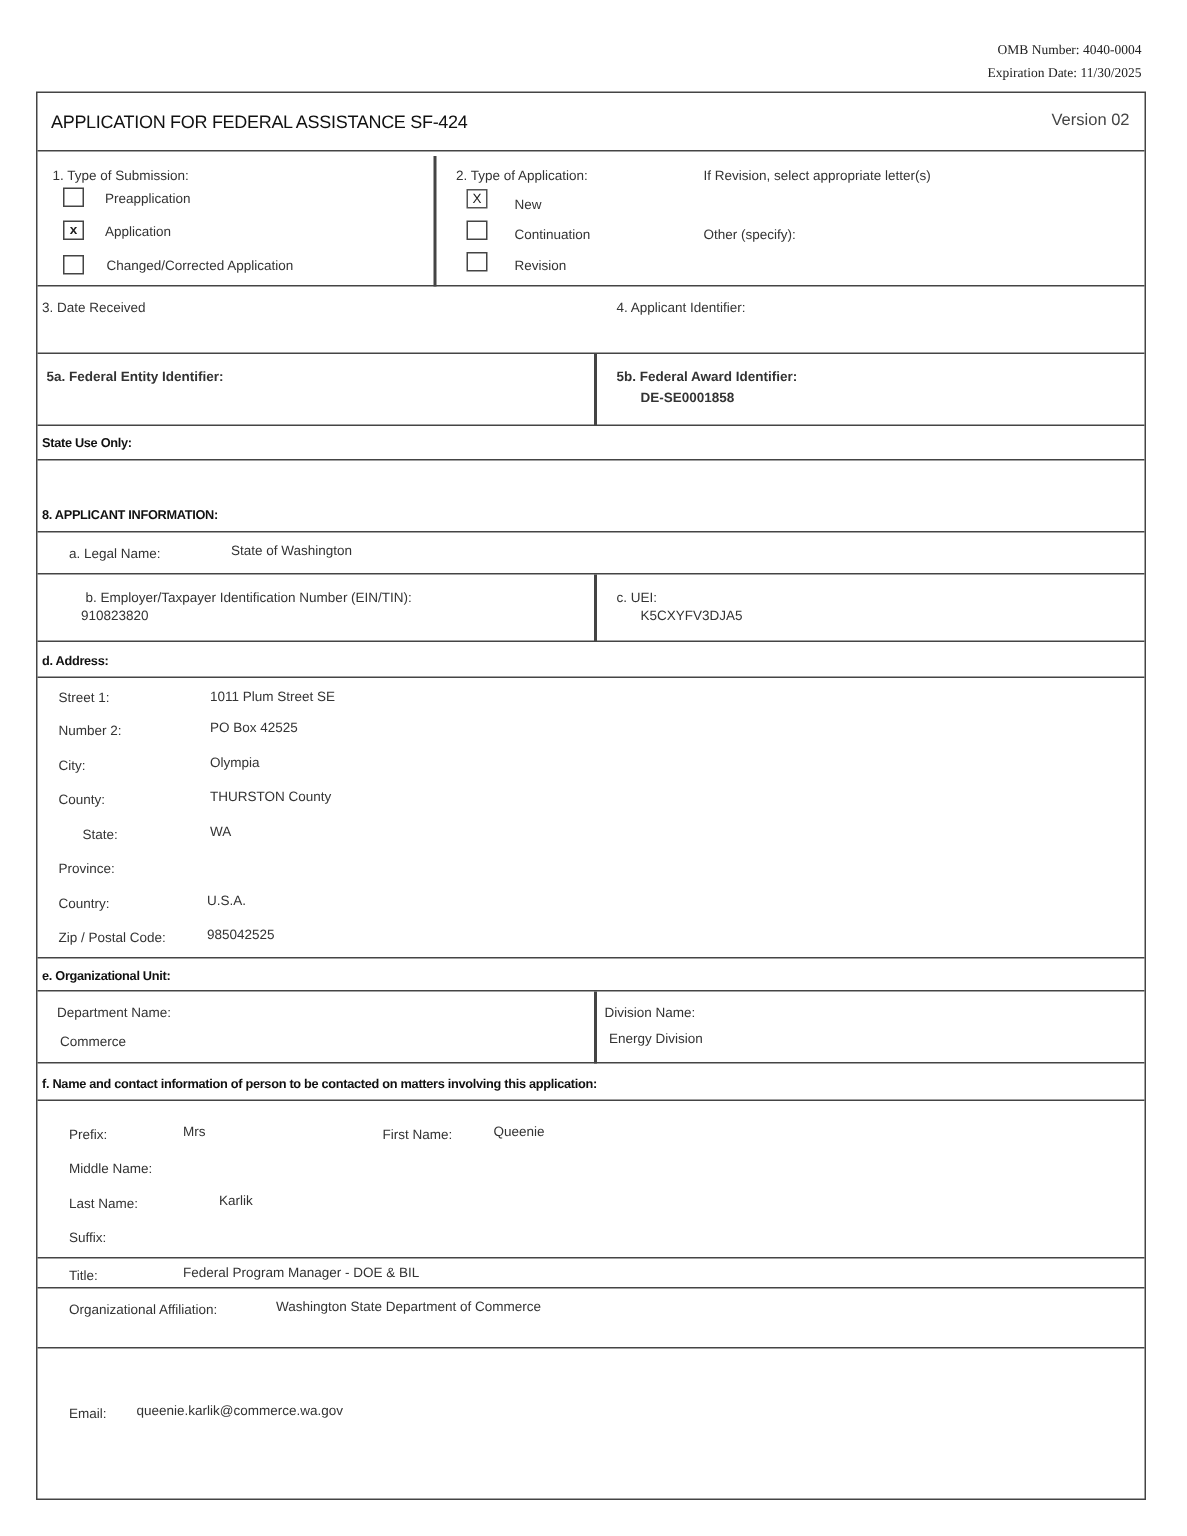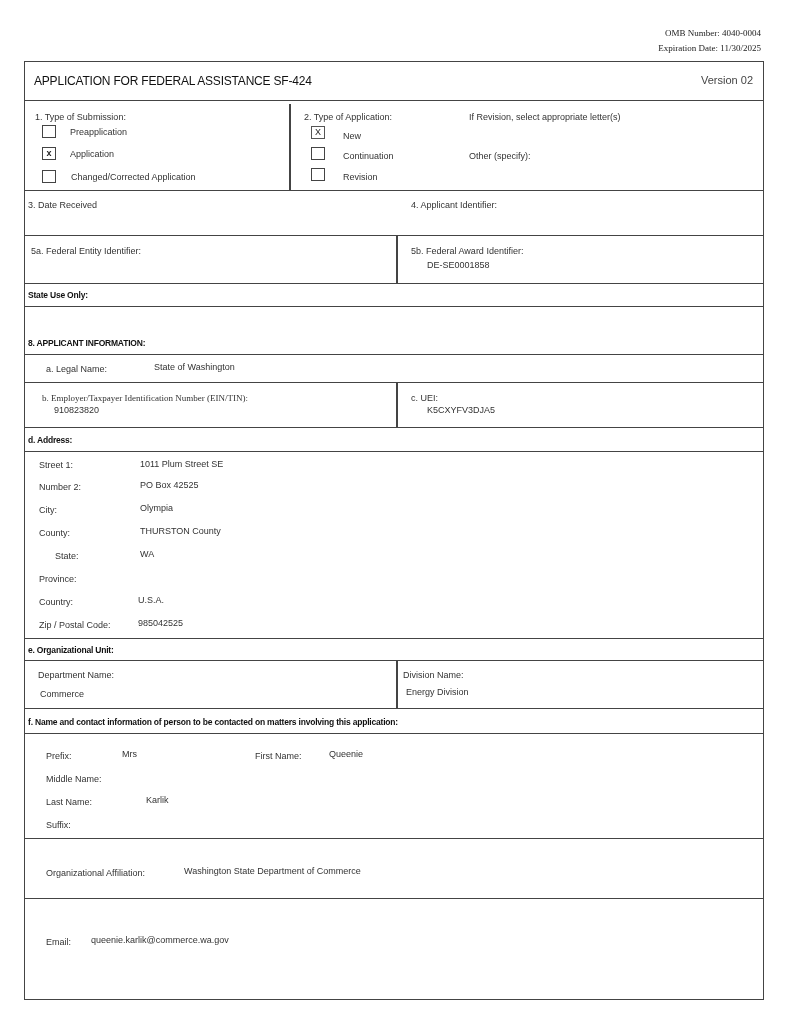--- a/index.html
+++ b/index.html
@@ -55,21 +55,21 @@
 
     <span class="t" style="left:444px; top:11px;">If Revision, select appropriate letter(s)</span>
     <span class="t" style="left:444px; top:50px;">Other (specify):</span>
   </div>
 
   <div class="row" style="top:129px; height:45px;">
     <span class="t" style="left:3px; top:9px;">3. Date Received</span>
     <span class="t" style="left:386px; top:9px;">4. Applicant Identifier:</span>
   </div>
 
-  <div class="row" style="top:174px; height:48px;">
+  <div class="row" style="top:174px; height:48px;font-weight:bold;">
     <span class="t" style="left:6px; top:10px;">5a. Federal Entity Identifier:</span>
     <div class="vline" style="left:371px; top:0; height:48px;"></div>
     <span class="t" style="left:386px; top:10px;">5b. Federal Award Identifier:</span>
     <span class="t" style="left:402px; top:24px;">DE-SE0001858</span>
   </div>
 
   <div class="row" style="top:222px; height:23px;">
     <span class="t bold" style="left:3px; top:6px;">State Use Only:</span>
   </div>
 
@@ -77,21 +77,21 @@
   <div class="row" style="top:269px; height:24px;">
     <span class="t bold" style="left:3px; top:7px;">8. APPLICANT INFORMATION:</span>
   </div>
 
   <div class="row" style="top:293px; height:28px;">
     <span class="t" style="left:21px; top:9px;">a. Legal Name:</span>
     <span class="t" style="left:129px; top:7px;">State of Washington</span>
   </div>
 
   <div class="row" style="top:321px; height:45px;">
-    <span class="t" style="left:17px; top:10px;font-family:Liberation Serif, serif;">b. Employer/Taxpayer Identification Number (EIN/TIN):</span>
+    <span class="t" style="left:32px; top:10px;">b. Employer/Taxpayer Identification Number (EIN/TIN):</span>
     <span class="t" style="left:29px; top:22px;">910823820</span>
     <div class="vline" style="left:371px; top:0; height:45px;"></div>
     <span class="t" style="left:386px; top:10px;">c. UEI:</span>
     <span class="t" style="left:402px; top:22px;">K5CXYFV3DJA5</span>
   </div>
 
   <div class="row" style="top:366px; height:24px;">
     <span class="t bold" style="left:3px; top:7px;">d. Address:</span>
   </div>
 
@@ -146,20 +146,24 @@
     <span class="t" style="left:21px; top:40px;">Middle Name:</span>
     <span class="t" style="left:97px; top:38px;"></span>
 
     <span class="t" style="left:21px; top:63px;">Last Name:</span>
     <span class="t" style="left:97px; top:61px;padding-left:24px;">Karlik</span>
 
     <span class="t" style="left:21px; top:86px;">Suffix:</span>
     <span class="t" style="left:97px; top:84px;"></span>
   </div>
 
+  <div class="row" style="top:777px; height:20px;">
+    <span class="t" style="left:21px; top:6px;">Title:</span>
+    <span class="t" style="left:97px; top:4px;">Federal Program Manager - DOE &amp; BIL</span>
+  </div>
 
   <div class="row" style="top:797px; height:40px;">
     <span class="t" style="left:21px; top:9px;">Organizational Affiliation:</span>
     <span class="t" style="left:159px; top:7px;">Washington State Department of Commerce</span>
   </div>
 
 
   <div style="position:absolute; left:0; right:0; top:860px; height:77px;">
     <span class="t" style="left:21px; top:15px;">Email:</span>
     <span class="t" style="left:66px; top:13px;">queenie.karlik@commerce.wa.gov</span>

